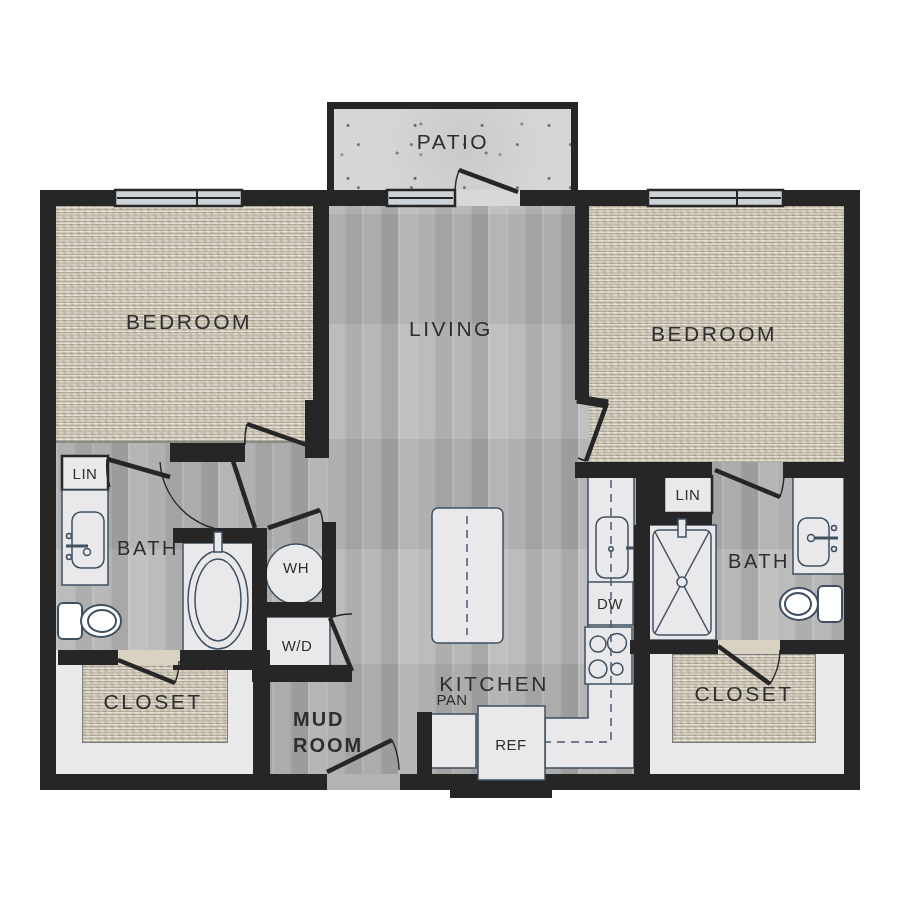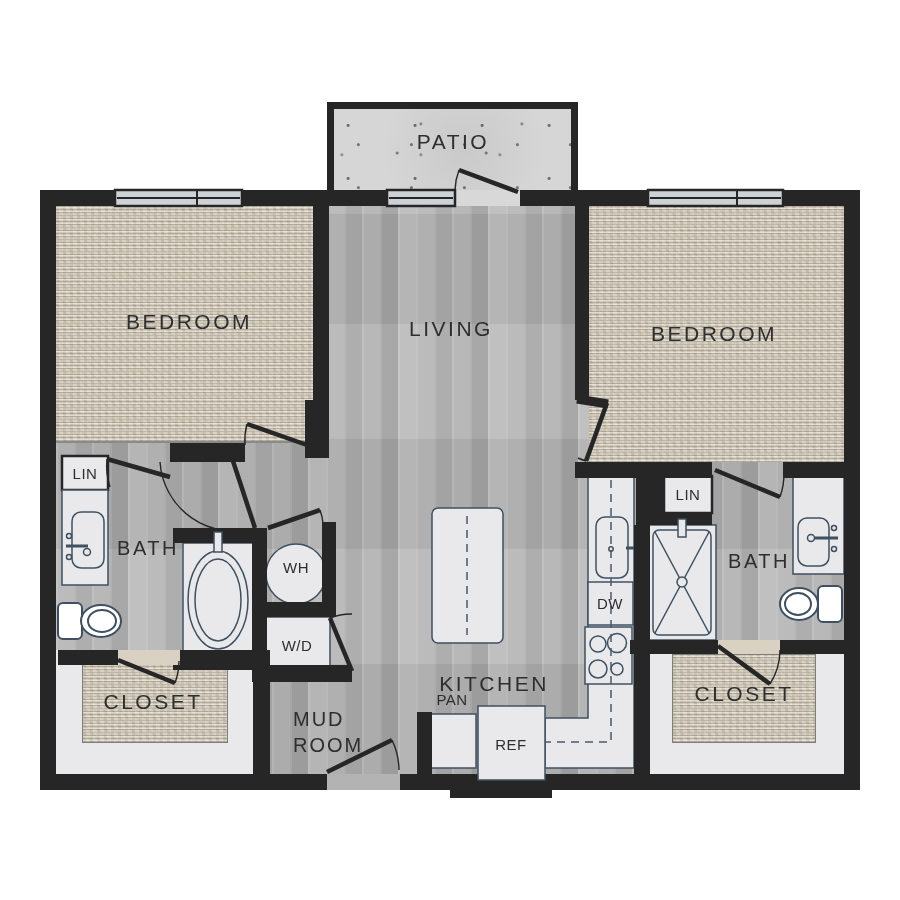--- a/index.html
+++ b/index.html
@@ -51,21 +51,21 @@
   .dash{stroke:var(--c-dash,#4a5a6d);stroke-width:1.5;stroke-dasharray:8 6;fill:none;}
   .win{fill:var(--c-window,#cdd2d7);stroke:var(--c-wall,#262626);stroke-width:2.5;}
   .winline{stroke:var(--c-wall,#262626);stroke-width:2;fill:none;}
   .faucet{stroke:var(--c-outline,#3f5060);stroke-width:3;fill:none;}
   .fdot{fill:var(--c-fixture,#e9e9ec);stroke:var(--c-outline,#3f5060);stroke-width:1.5;}
   
   .lbl{position:absolute;transform:translate(-50%,-50%);font-weight:400;color:#2e2e2e;
        font-size:21px;letter-spacing:2.5px;white-space:nowrap;}
   .lbl-sm{position:absolute;transform:translate(-50%,-50%);font-weight:400;color:#2e2e2e;
        font-size:15px;letter-spacing:0.5px;white-space:nowrap;}
-  .lbl-mud{position:absolute;font-weight:400;color:#2e2e2e;font-size:20px;letter-spacing:2px;
+  .lbl-mud{position:absolute;font-weight:700;color:#2e2e2e;font-size:20px;letter-spacing:2px;
        line-height:26px;white-space:nowrap;}
 </style>
 </head>
 <body>
 
 <div class="plan">
 
   <div class="abs wood" style="left:56px;top:206px;width:788px;height:568px;"></div>
   <div class="abs carpet bedcarpet-edge" style="left:56px;top:206px;width:257px;height:237px;"></div>
   <div class="abs carpet" style="left:589px;top:206px;width:255px;height:256px;"></div>

